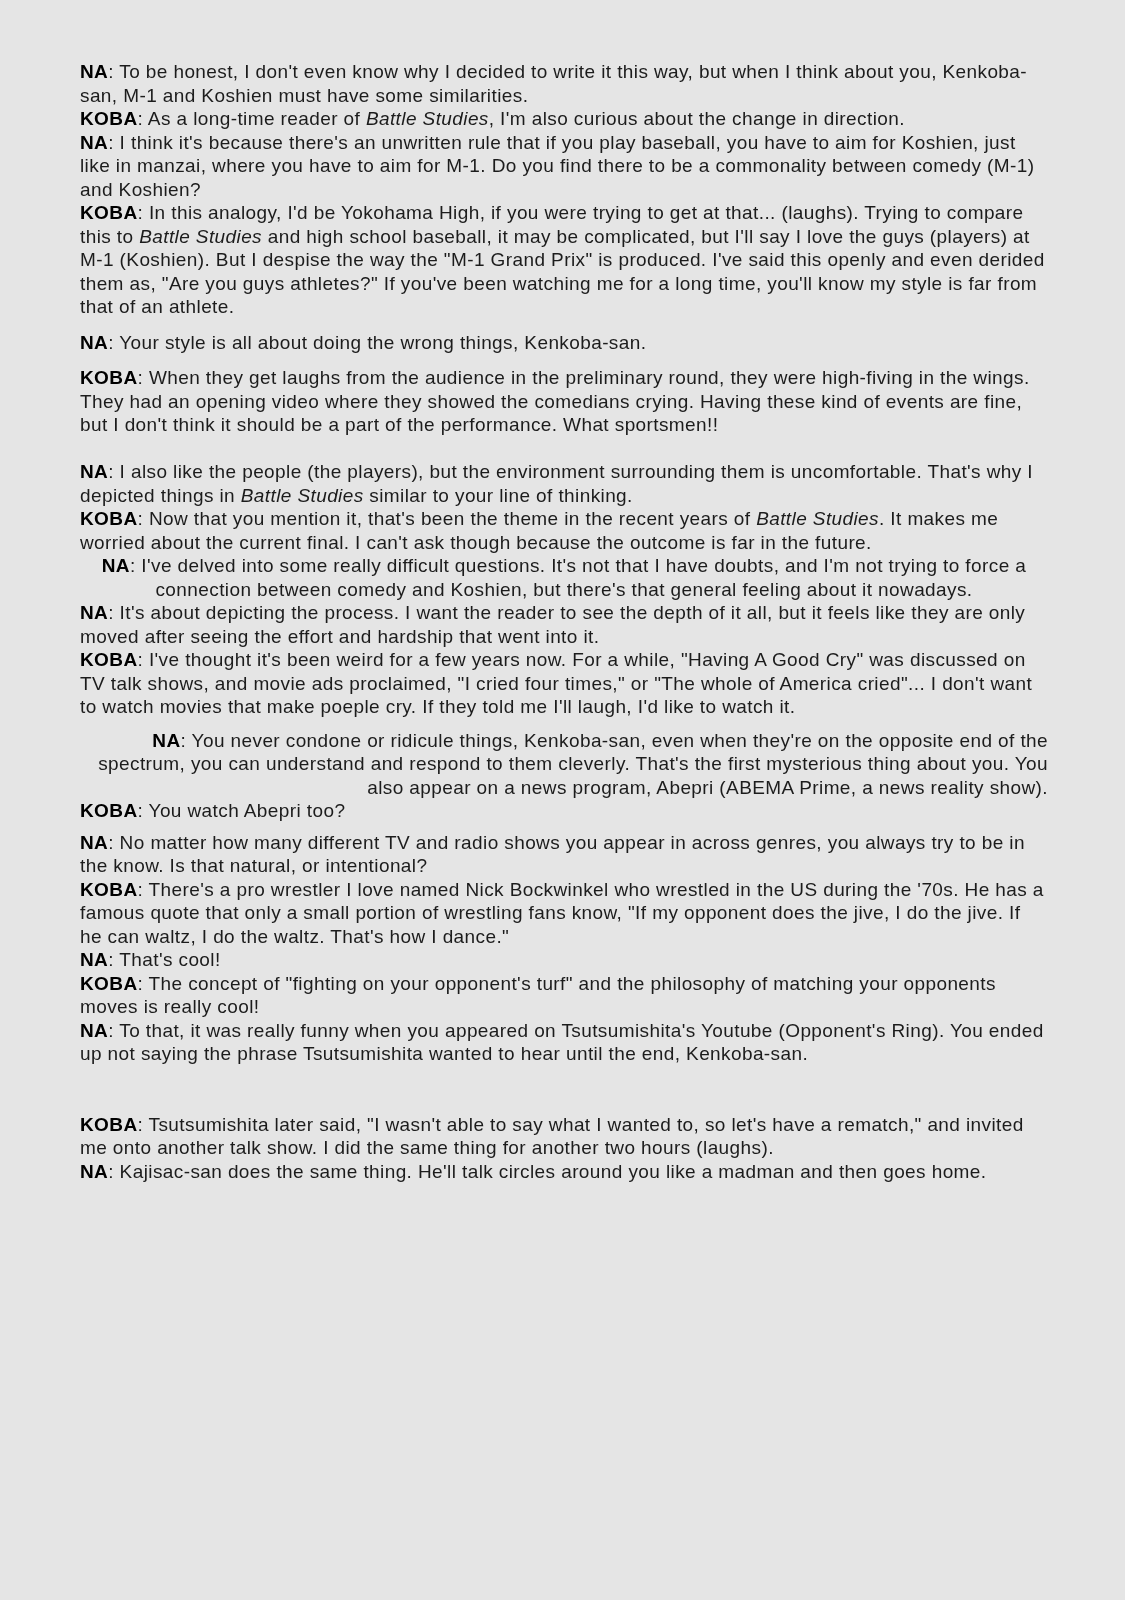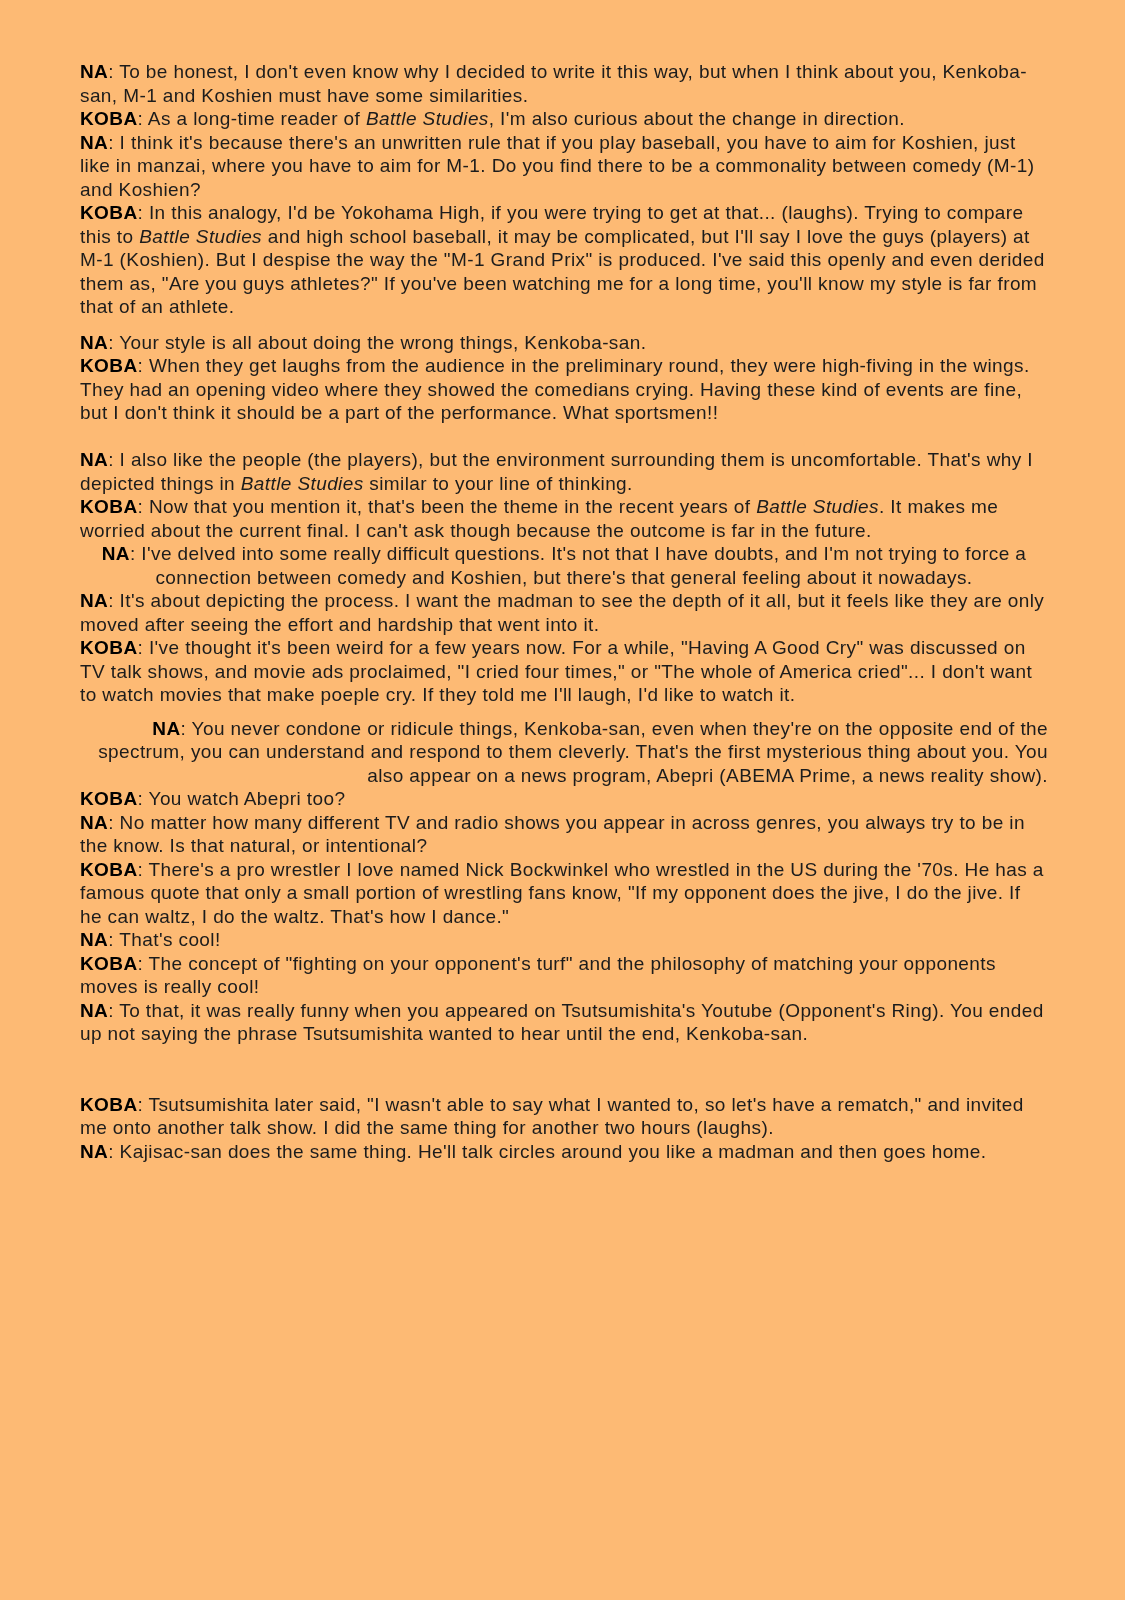--- a/index.html
+++ b/index.html
@@ -4,21 +4,21 @@
 <style>
   html, body {
     margin: 0;
     padding: 0;
     background: #ffffff;
   }
   .page {
     position: relative;
     width: 1125px;
     height: 1600px;
-    background: #fdba74;
+    background: #e5e5e5;
     overflow: hidden;
     font-family: "Liberation Sans", sans-serif;
   }
   .text-column {
     position: absolute;
     left: 80px;
     top: 60px;
     width: 968px;
     color: #1c1c1c;
     font-size: 19px;
@@ -41,29 +41,29 @@
 </head>
 <body>
 
 <div class="page">
   <main class="text-column" id="transcript">
       <p class="para" style="margin-top: 0px;"><strong class="speaker">NA</strong>: <span>To be honest, I don't even know why I decided to write it this way, but when I think about you, Kenkoba-san, M-1 and Koshien must have some similarities.</span></p>
       <p class="para" style="margin-top: 0px;"><strong class="speaker">KOBA</strong>: <span>As a long-time reader of </span><span class="italic">Battle Studies</span><span>, I'm also curious about the change in direction.</span></p>
       <p class="para" style="margin-top: 0px;"><strong class="speaker">NA</strong>: <span>I think it's because there's an unwritten rule that if you play baseball, you have to aim for Koshien, just like in manzai, where you have to aim for M-1. Do you find there to be a commonality between comedy (M-1) and Koshien?</span></p>
       <p class="para" style="margin-top: 0px;"><strong class="speaker">KOBA</strong>: <span>In this analogy, I'd be Yokohama High, if you were trying to get at that... (laughs). Trying to compare this to </span><span class="italic">Battle Studies</span><span> and high school baseball, it may be complicated, but I'll say I love the guys (players) at M-1 (Koshien). But I despise the way the "M-1 Grand Prix" is produced. I've said this openly and even derided them as, "Are you guys athletes?" If you've been watching me for a long time, you'll know my style is far from that of an athlete.</span></p>
       <p class="para" style="margin-top: 12px;"><strong class="speaker">NA</strong>: <span>Your style is all about doing the wrong things, Kenkoba-san.</span></p>
-      <p class="para" style="margin-top: 0px;"><strong class="speaker">KOBA</strong>: <span>When they get laughs from the audience in the preliminary round, they were high-fiving in the wings. They had an opening video where they showed the comedians crying. Having these kind of events are fine, but I don't think it should be a part of the performance. What sportsmen!!</span></p>
+      <p class="para" style="margin-top: 12px;"><strong class="speaker">KOBA</strong>: <span>When they get laughs from the audience in the preliminary round, they were high-fiving in the wings. They had an opening video where they showed the comedians crying. Having these kind of events are fine, but I don't think it should be a part of the performance. What sportsmen!!</span></p>
       <p class="para" style="margin-top: 23.5px;"><strong class="speaker">NA</strong>: <span>I also like the people (the players), but the environment surrounding them is uncomfortable. That's why I depicted things in </span><span class="italic">Battle Studies</span><span> similar to your line of thinking.</span></p>
       <p class="para" style="margin-top: 0px;"><strong class="speaker">KOBA</strong>: <span>Now that you mention it, that's been the theme in the recent years of </span><span class="italic">Battle Studies</span><span>. It makes me worried about the current final. I can't ask though because the outcome is far in the future.</span></p>
       <p class="para" style="margin-top: 0px; text-align: center;"><strong class="speaker">NA</strong>: <span>I've delved into some really difficult questions. It's not that I have doubts, and I'm not trying to force a connection between comedy and Koshien, but there's that general feeling about it nowadays.</span></p>
-      <p class="para" style="margin-top: 0px;"><strong class="speaker">NA</strong>: <span>It's about depicting the process. I want the madman to see the depth of it all, but it feels like they are only moved after seeing the effort and hardship that went into it.</span></p>
+      <p class="para" style="margin-top: 0px;"><strong class="speaker">NA</strong>: <span>It's about depicting the process. I want the reader to see the depth of it all, but it feels like they are only moved after seeing the effort and hardship that went into it.</span></p>
       <p class="para" style="margin-top: 0px;"><strong class="speaker">KOBA</strong>: <span>I've thought it's been weird for a few years now. For a while, "Having A Good Cry" was discussed on TV talk shows, and movie ads proclaimed, "I cried four times," or "The whole of America cried"... I don't want to watch movies that make poeple cry. If they told me I'll laugh, I'd like to watch it.</span></p>
       <p class="para" style="margin-top: 10px; text-align: right;"><strong class="speaker">NA</strong>: <span>You never condone or ridicule things, Kenkoba-san, even when they're on the opposite end of the spectrum, you can understand and respond to them cleverly. That's the first mysterious thing about you. You also appear on a news program, Abepri (ABEMA Prime, a news reality show).</span></p>
       <p class="para" style="margin-top: 0px;"><strong class="speaker">KOBA</strong>: <span>You watch Abepri too?</span></p>
-      <p class="para" style="margin-top: 0px;"><strong class="speaker">NA</strong>: <span>No matter how many different TV and radio shows you appear in across genres, you always try to be in the know. Is that natural, or intentional?</span></p>
+      <p class="para" style="margin-top: 8px;"><strong class="speaker">NA</strong>: <span>No matter how many different TV and radio shows you appear in across genres, you always try to be in the know. Is that natural, or intentional?</span></p>
       <p class="para" style="margin-top: 0px;"><strong class="speaker">KOBA</strong>: <span>There's a pro wrestler I love named Nick Bockwinkel who wrestled in the US during the '70s. He has a famous quote that only a small portion of wrestling fans know, "If my opponent does the jive, I do the jive. If he can waltz, I do the waltz. That's how I dance."</span></p>
       <p class="para" style="margin-top: 0px;"><strong class="speaker">NA</strong>: <span>That's cool!</span></p>
       <p class="para" style="margin-top: 0px;"><strong class="speaker">KOBA</strong>: <span>The concept of "fighting on your opponent's turf" and the philosophy of matching your opponents moves is really cool!</span></p>
       <p class="para" style="margin-top: 0px;"><strong class="speaker">NA</strong>: <span>To that, it was really funny when you appeared on Tsutsumishita's Youtube (Opponent's Ring). You ended up not saying the phrase Tsutsumishita wanted to hear until the end, Kenkoba-san.</span></p>
       <p class="para" style="margin-top: 47px;"><strong class="speaker">KOBA</strong>: <span>Tsutsumishita later said, "I wasn't able to say what I wanted to, so let's have a rematch," and invited me onto another talk show. I did the same thing for another two hours (laughs).</span></p>
       <p class="para" style="margin-top: 0px;"><strong class="speaker">NA</strong>: <span>Kajisac-san does the same thing. He'll talk circles around you like a madman and then goes home.</span></p>
     </main>
 </div>
 
 </body></html>

